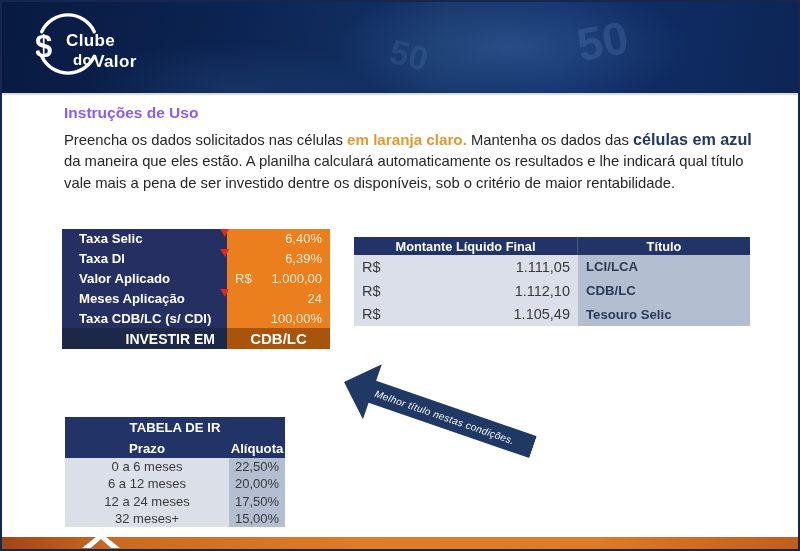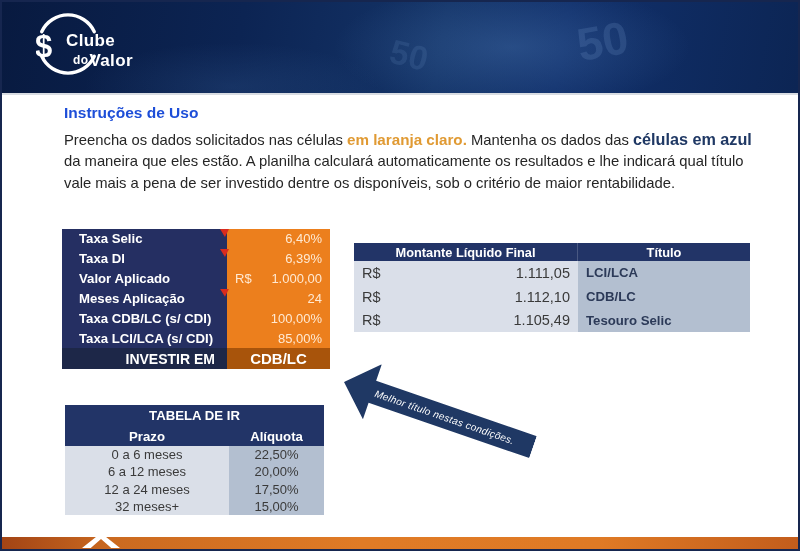--- a/index.html
+++ b/index.html
@@ -28,31 +28,31 @@
     font-size:46px; transform:rotate(-10deg); user-select:none;
   }
   .watermark.w2 { left:388px; top:34px; font-size:34px; transform:rotate(14deg); color:rgba(140,180,230,0.12); }
   .watermark.w1 { left:575px; top:12px; }
   
   .cv-logo { position:absolute; left:34px; top:10px; width:130px; height:74px; }
   .cv-logo svg { position:absolute; left:0; top:0; }
   .cv-text { position:absolute; left:30px; top:20px; color:#fff; line-height:1; }
   .cv-line1 { font-size:17px; font-weight:bold; letter-spacing:0.4px; }
   .cv-line2 { font-size:17px; font-weight:bold; margin-top:3px; margin-left:7px; letter-spacing:0.4px; }
-  .cv-do { font-size:12px; font-weight:bold; vertical-align:2px; margin-right:1px; }
+  .cv-do { font-size:15px; font-weight:bold; vertical-align:2px; margin-right:1px; }
   
   .agm { position:absolute; right:22px; top:10px; width:160px; text-align:center; }
   .agm-icon { display:block; margin:0 auto 2px auto; }
   .agm-name { font-size:21px; letter-spacing:0.5px; color:#fff; line-height:1.1; }
   .agm-name b { font-weight:bold; }
   .agm-name span { font-weight:normal; color:#dde5ef; }
   .agm-tag { font-size:7.5px; letter-spacing:2.6px; color:#9fb4ce; margin-top:2px; }
   
   .instr { position:absolute; left:62px; top:102px; width:700px; color:#262626; }
-  .instr h1 { font-size:15.5px; font-weight:bold; color:#1d4ed8; margin-bottom:6px; }
+  .instr h1 { font-size:15.5px; font-weight:bold; color:#8b5cf6; margin-bottom:6px; }
   .instr p { font-size:14.8px; line-height:1.44; }
   .hl-orange { color:#e09a33; font-weight:bold; font-size:15.2px; }
   .hl-blue { color:#1f3864; font-weight:bold; font-size:16.2px; }
   
   .inputs { position:absolute; left:60px; top:227px; width:268px; }
   .in-row { display:flex; height:19.9px; position:relative; }
   .in-label {
     width:165px; background:#252f62; color:#fff; font-weight:bold;
     font-size:13.2px; display:flex; align-items:center; padding-left:17px;
   }
@@ -68,21 +68,21 @@
   .invest-row { display:flex; height:21px; }
   .invest-label {
     width:165px; background:#1d2748; color:#fff; font-weight:bold; font-size:14px;
     display:flex; align-items:center; justify-content:flex-end; padding-right:12px;
   }
   .invest-value {
     flex:1; background:#a8540b; color:#fff; font-weight:bold; font-size:15px;
     display:flex; align-items:center; justify-content:center;
   }
   
-  .results { position:absolute; left:352px; top:241px; width:396px; }
+  .results { position:absolute; left:352px; top:235px; width:396px; }
   .res-head { display:flex; height:18px; background:#223467; }
   .res-head div {
     color:#fff; font-weight:bold; font-size:12.8px;
     display:flex; align-items:center; justify-content:center;
   }
   .res-h1 { width:224px; border-right:1px solid rgba(255,255,255,0.18); }
   .res-h2 { flex:1; }
   .res-row { display:flex; height:23.7px; }
   .res-amount {
     width:224px; background:#dadfe9; color:#3a3a3a; font-size:14.5px;
@@ -98,21 +98,21 @@
     position:absolute; left:342px; top:351px; width:200px; height:58px;
     background:#1f3864; transform:rotate(19deg); transform-origin:0 50%;
     clip-path:polygon(0 50%, 15% 0, 15% 30%, 100% 30%, 100% 70%, 15% 70%, 15% 100%);
   }
   .arrow-label {
     position:absolute; left:33px; top:17px; width:163px; height:24px;
     display:flex; align-items:center; color:#fff; font-size:10px;
     font-style:italic; letter-spacing:0.3px; white-space:nowrap;
   }
   
-  .ir { position:absolute; left:63px; top:403px; width:259px; }
+  .ir { position:absolute; left:63px; top:415px; width:220px; }
   .ir-title {
     height:21px; background:#223467; color:#fff; font-weight:bold; font-size:13.2px;
     display:flex; align-items:center; justify-content:center;
   }
   .ir-head { display:flex; height:20px; background:#223467; }
   .ir-head div { color:#fff; font-weight:bold; font-size:13.2px; display:flex; align-items:center; justify-content:center; }
   .ir-c1 { width:164px; }
   .ir-c2 { flex:1; }
   .ir-row { display:flex; height:17.3px; }
   .ir-row .ir-c1 { background:#dadfe8; color:#3a3a3a; font-size:13px; display:flex; align-items:center; justify-content:center; }
@@ -186,26 +186,20 @@
           <span class="num">24</span>
         </div>
       <div class="comment-marker"></div>
     </div>
     <div class="in-row">
       <div class="in-label">Taxa CDB/LC (s/ CDI)</div>
       <div class="in-value">
           <span class="num">100,00%</span>
         </div>
     </div>
-    <div class="in-row">
-      <div class="in-label">Taxa LCI/LCA (s/ CDI)</div>
-      <div class="in-value">
-          <span class="num">85,00%</span>
-        </div>
-    </div>
     <div class="invest-row">
       <div class="invest-label">INVESTIR EM</div>
       <div class="invest-value">CDB/LC</div>
     </div>
   </div>
 
   <div class="results">
     <div class="res-head">
       <div class="res-h1">Montante Líquido Final</div>
       <div class="res-h2">Título</div>

